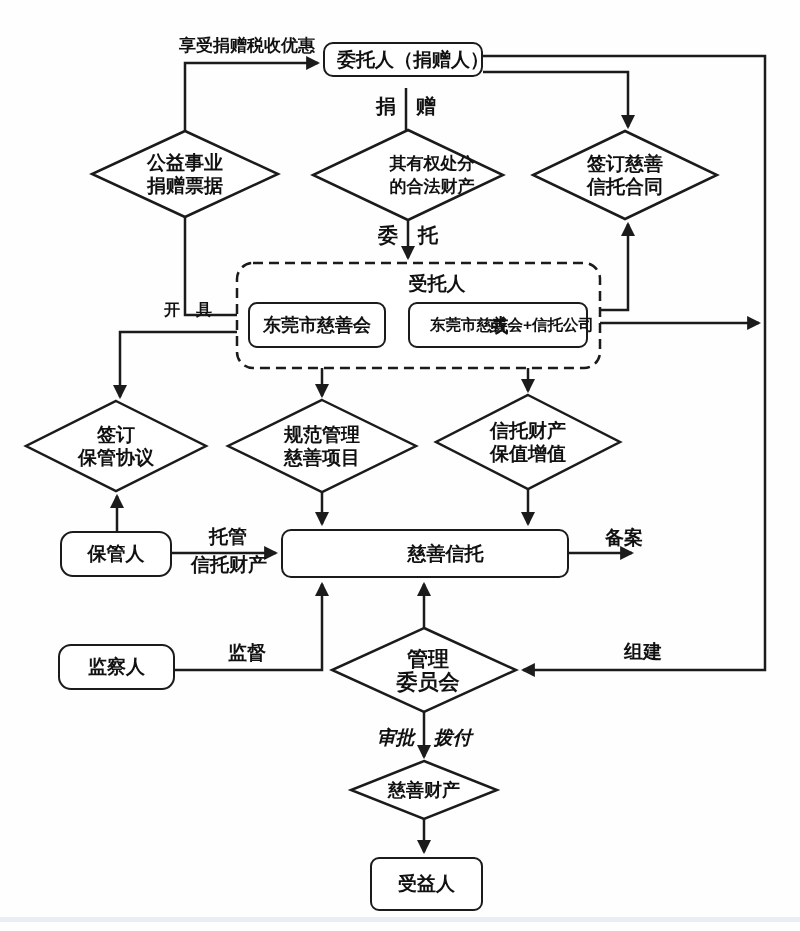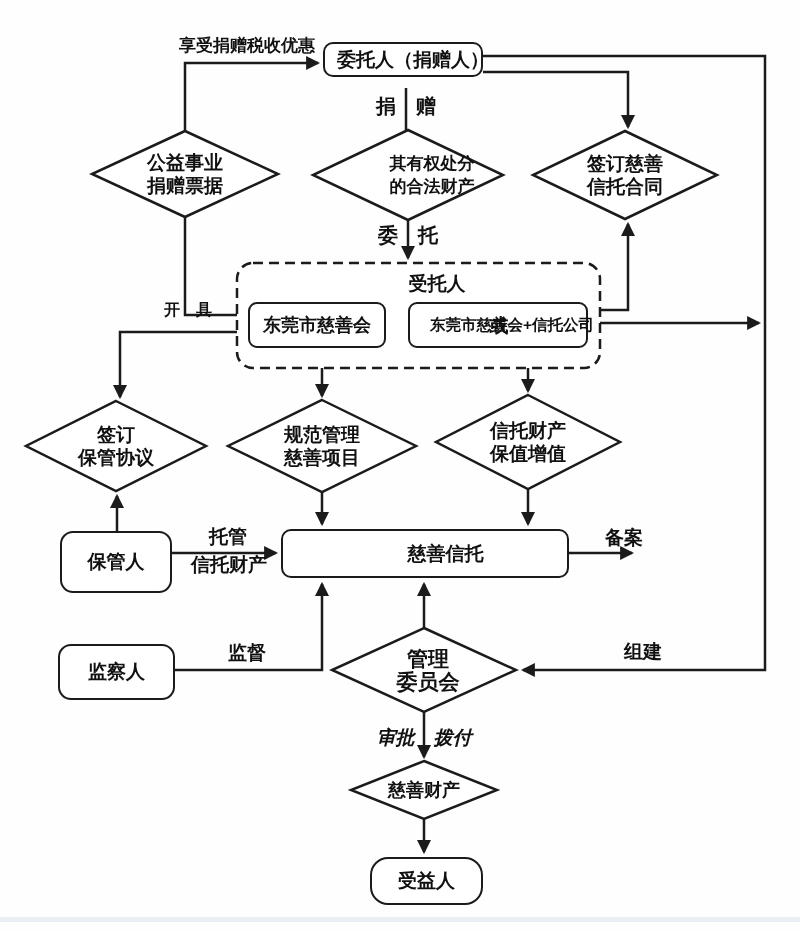--- a/index.html
+++ b/index.html
@@ -70,28 +70,28 @@
       <polygon fill="#ffffff" points="424,761 497,790 424,819 351,790"></polygon>
     </g>
   </svg>
 
   <div class="box" style="left:323px;top:42px;width:160px;height:35px;border-radius:10px;font-size:19px;padding-left:20px;">委托人（捐赠人）</div>
 
   <div class="box" style="left:248px;top:302px;width:138px;height:46px;border-radius:9px;font-size:18px;">东莞市慈善会</div>
 
   <div class="box" style="left:408px;top:302px;width:180px;height:46px;border-radius:9px;font-size:15.5px;padding-left:28px;">东莞市慈善会+信托公司</div>
 
-  <div class="box" style="left:60px;top:531px;width:112px;height:62px;border-radius:13px;font-size:19px;">保管人</div>
+  <div class="box" style="left:60px;top:531px;width:112px;height:46px;border-radius:13px;font-size:19px;">保管人</div>
 
   <div class="box" style="left:281px;top:529px;width:288px;height:49px;border-radius:10px;font-size:19px;padding-left:41px;">慈善信托</div>
 
 
-  <div class="box" style="left:58px;top:644px;width:117px;height:56px;border-radius:13px;font-size:19px;">监察人</div>
+  <div class="box" style="left:58px;top:644px;width:117px;height:46px;border-radius:13px;font-size:19px;">监察人</div>
 
-  <div class="box" style="left:370px;top:857px;width:113px;height:48px;border-radius:18px;font-size:19px;">受益人</div>
+  <div class="box" style="left:370px;top:857px;width:113px;height:54px;border-radius:9px;font-size:19px;">受益人</div>
 
   <div class="dtx" style="left:185px;top:174px;font-size:19px;">公益事业
 捐赠票据</div>
   <div class="dtx" style="left:432px;top:175px;font-size:17px;">其有权处分
 的合法财产</div>
   <div class="dtx" style="left:625px;top:175px;font-size:19px;">签订慈善
 信托合同</div>
   <div class="dtx" style="left:116px;top:446px;font-size:19px;">签订
 保管协议</div>
   <div class="dtx" style="left:322px;top:446px;font-size:19px;">规范管理

